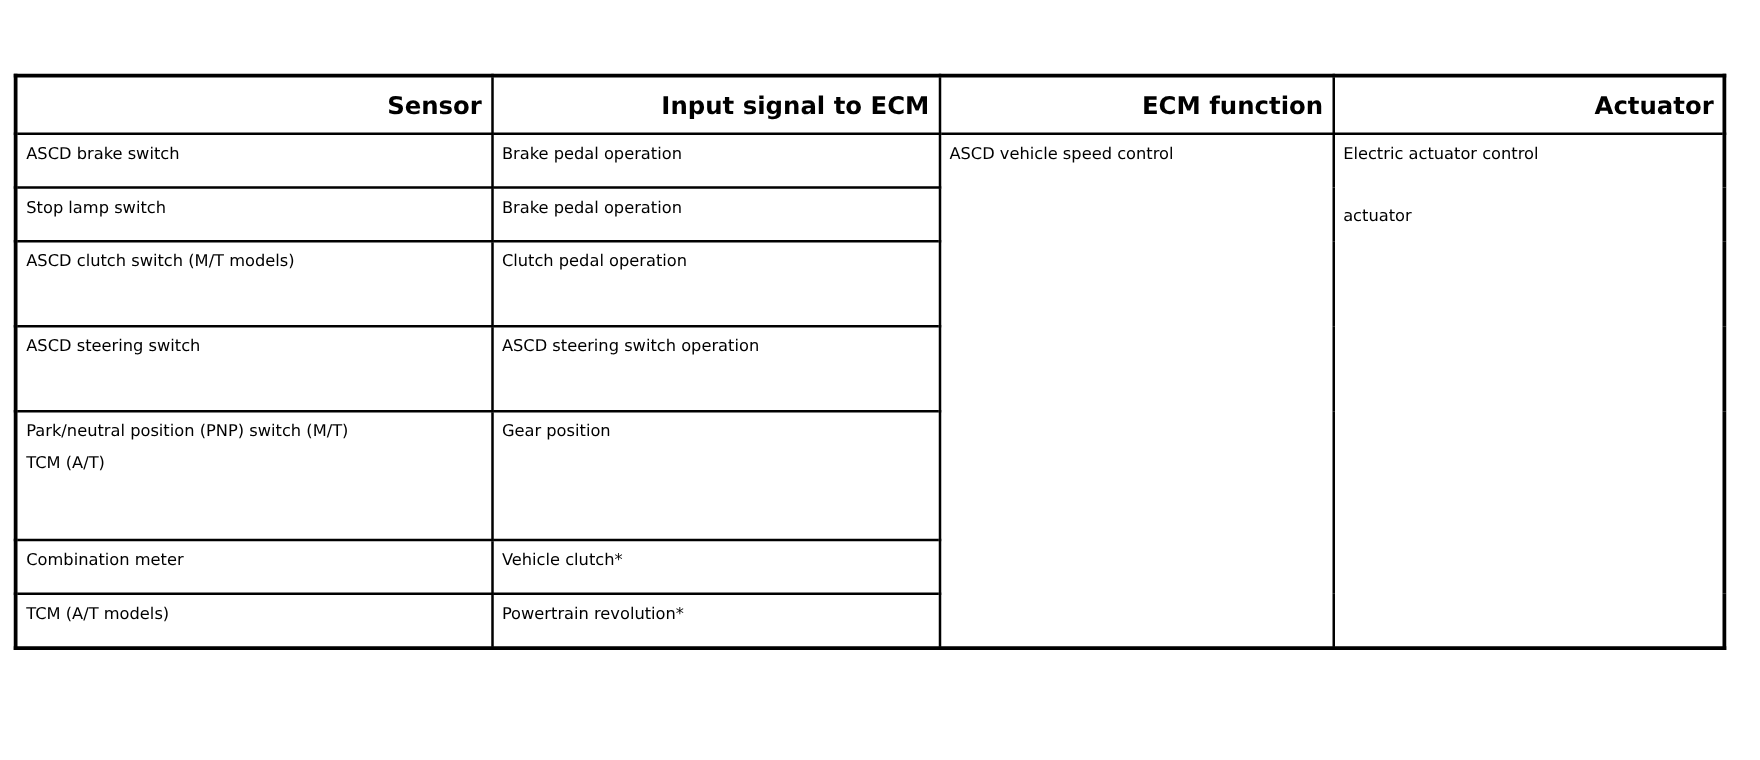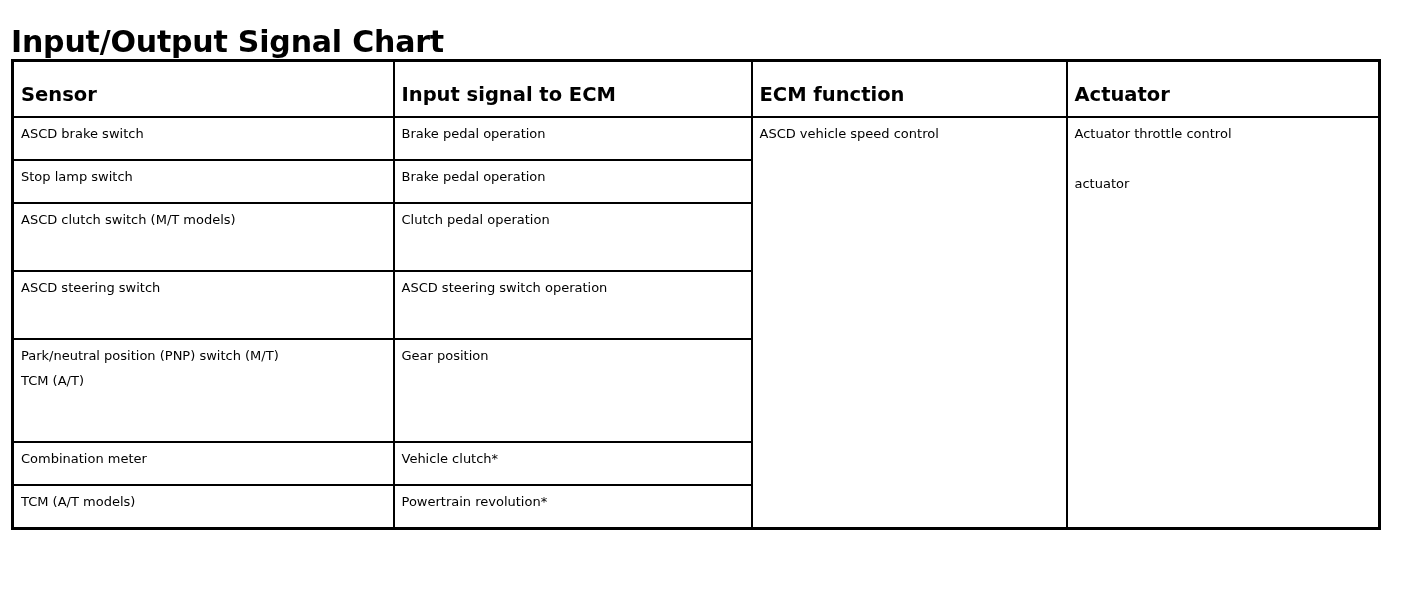--- a/index.html
+++ b/index.html
@@ -42,24 +42,24 @@
   .signal-table th {
     border: 2px solid #000;
     vertical-align: top;
     padding: 3px 7px 5px 7px;
     font-size: 13px;
     line-height: 25px;
     font-weight: normal;
     text-align: left;
   }
   .signal-table thead th {
-    text-align: left;
+    text-align: right;
     font-weight: bold;
     font-size: 19.5px;
-    padding-top: 16px;
+    padding-top: 6px;
     padding-bottom: 6px;
     height: 32px;
     vertical-align: middle;
   }
   .col-sensor { width: 381px; }
   .col-input  { width: 358px; }
   .col-ecm    { width: 315px; }
   .col-act    { width: 313px; }
 
   .cell-ecm, .cell-act {
@@ -84,21 +84,20 @@
     font-size: 21px;
     line-height: 28px;
     white-space: nowrap;
   }
 </style>
 </head>
 <body>
 
 <div class="page">
 
-  <h1 class="page-title">Input/Output Signal Chart</h1>
 
   <table class="signal-table">
     <colgroup>
       <col class="col-sensor">
       <col class="col-input">
       <col class="col-ecm">
       <col class="col-act">
     </colgroup>
     <thead>
       <tr>
@@ -107,21 +106,21 @@
         <th class="cell-ecm">ECM function</th>
         <th class="cell-act">Actuator</th>
       </tr>
     </thead>
     <tbody>
       <tr class="row-r1">
         <td>ASCD brake switch</td>
         <td>Brake pedal operation</td>
         <td class="cell-ecm" rowspan="7">ASCD vehicle speed control</td>
         <td class="cell-act" rowspan="7">
-          <span>Actuator throttle control</span>
+          <span>Electric actuator control</span>
           <span class="spacer-line"></span>
           <span>actuator</span>
         </td>
       </tr>
       <tr class="row-r2">
         <td>Stop lamp switch</td>
         <td>Brake pedal operation</td>
       </tr>
       <tr class="row-r3">
         <td>ASCD clutch switch (M/T models)</td>

